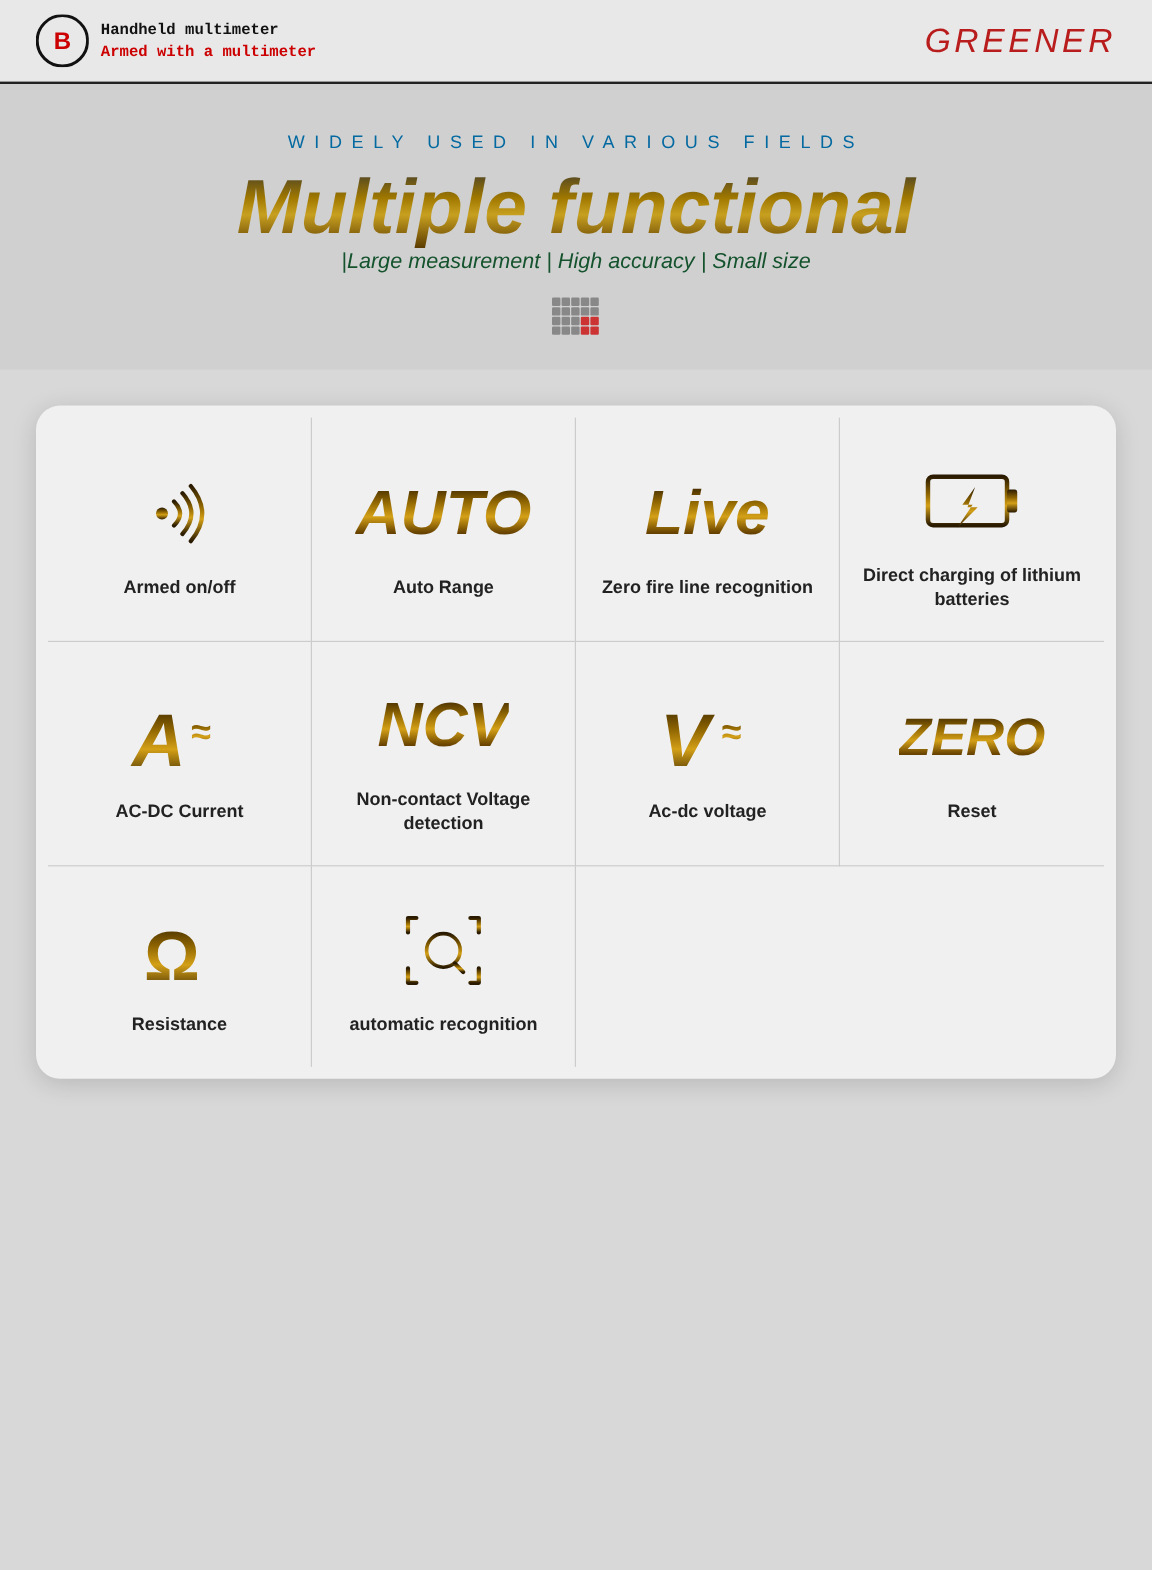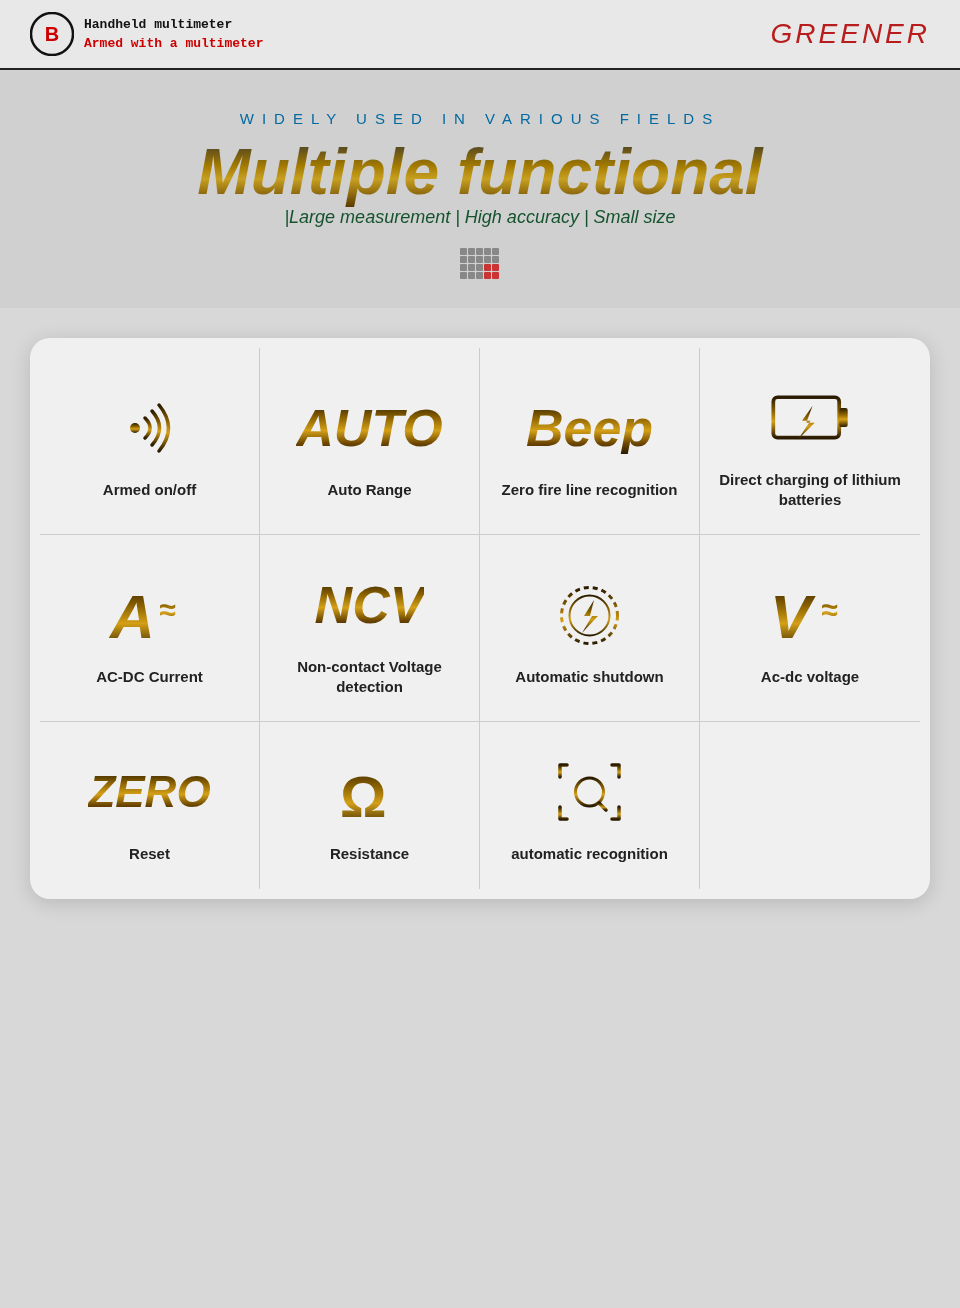--- a/index.html
+++ b/index.html
@@ -219,21 +219,21 @@
 
     <div class="feature-cell">
       <div class="feature-icon">
         <div style="font-size:52px; line-height:1;" class="gold-text">AUTO</div>
       </div>
       <div class="feature-label">Auto Range</div>
     </div>
 
     <div class="feature-cell">
       <div class="feature-icon">
-        <div style="font-size:52px; line-height:1;" class="gold-text">Beep</div>
+        <div style="font-size:52px; line-height:1;" class="gold-text">Live</div>
       </div>
       <div class="feature-label">Zero fire line recognition</div>
     </div>
 
     <div class="feature-cell">
       <div class="feature-icon">
         <svg viewBox="0 0 80 60" width="85" height="65">
           <defs>
             <linearGradient id="g2" x1="0" y1="0" x2="0" y2="1">
               <stop offset="0%" stop-color="#2a1a00"></stop>
@@ -272,41 +272,20 @@
     </div>
 
 
     <div class="feature-cell">
       <div class="feature-icon">
         <div style="font-size:52px; line-height:1;" class="gold-text">NCV</div>
       </div>
       <div class="feature-label">Non-contact Voltage detection</div>
     </div>
 
-    <div class="feature-cell">
-      <div class="feature-icon">
-        <svg viewBox="0 0 75 75" width="75" height="75">
-          <defs>
-            <linearGradient id="g5" x1="0" y1="0" x2="0" y2="1">
-              <stop offset="0%" stop-color="#2a1a00"></stop>
-              <stop offset="35%" stop-color="#8b6200"></stop>
-              <stop offset="60%" stop-color="#d4a017"></stop>
-              <stop offset="100%" stop-color="#2a1a00"></stop>
-            </linearGradient>
-          </defs>
-
-          <circle cx="37.5" cy="37.5" r="28" fill="none" stroke="url(#g5)" stroke-width="3" stroke-dasharray="5 4"></circle>
-
-          <circle cx="37.5" cy="37.5" r="20" fill="none" stroke="url(#g5)" stroke-width="2"></circle>
-
-          <path d="M42 22 L32 38 L40 38 L30 55 L46 38 L38 38 Z" fill="url(#g5)"></path>
-        </svg>
-      </div>
-      <div class="feature-label">Automatic shutdown</div>
-    </div>
 
     <div class="feature-cell">
       <div class="feature-icon">
         <svg viewBox="0 0 90 70" width="90" height="70">
           <defs>
             <linearGradient id="g6" x1="0" y1="0" x2="0" y2="1">
               <stop offset="0%" stop-color="#2a1a00"></stop>
               <stop offset="35%" stop-color="#8b6200"></stop>
               <stop offset="60%" stop-color="#d4a017"></stop>
               <stop offset="100%" stop-color="#2a1a00"></stop>

